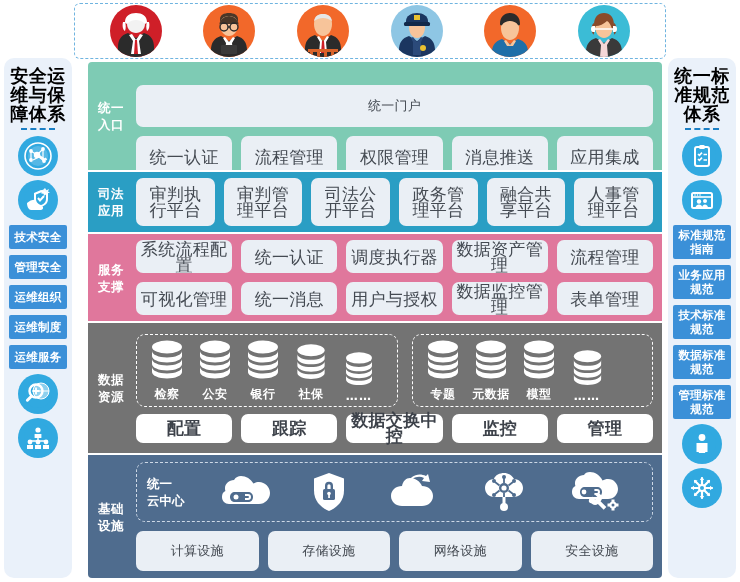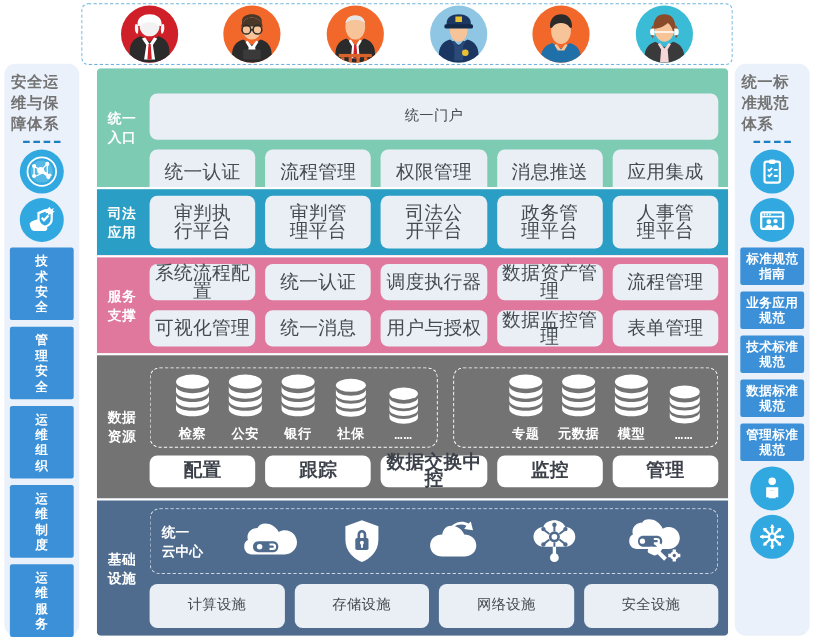--- a/index.html
+++ b/index.html
@@ -14,39 +14,39 @@
   
   .side-col {
     position: absolute; top: 58px; width: 68px; height: 520px;
     background: #eaf1fa; border-radius: 10px;
     display: flex; flex-direction: column; align-items: center;
     padding-top: 8px;
   }
   .side-col.left  { left: 4px; }
   .side-col.right { left: 668px; }
   .side-title {
-    font-size: 14px; font-weight: bold; color: #737373;
-    line-height: 19px; letter-spacing: 0.5px;
+    font-size: 18px; font-weight: bold; color: #000000;
+    line-height: 19px; text-align: center; letter-spacing: 0.5px;
     width: 56px;
   }
   .side-dashes {
     width: 34px; height: 0; border-top: 2px dashed #1b7fc4;
     margin: 5px auto 4px auto;
   }
   .side-icon {
     width: 40px; height: 40px; border-radius: 50%;
     background: #31a9e0; display: flex; align-items: center;
     justify-content: center; margin: 2px auto;
     flex: 0 0 auto;
   }
   .side-icon svg { display: block; }
   .side-chip {
     width: 58px; background: #3b90d8; color: #fff;
     font-size: 11.5px; font-weight: bold; text-align: center;
-    border-radius: 2px; padding: 5px 18px; margin: 3px auto;
+    border-radius: 2px; padding: 5px 0; margin: 3px auto;
     line-height: 14px; letter-spacing: 0.3px;
     flex: 0 0 auto;
   }
   .side-chip.two-line { padding: 3px 0; }
 
   
   .avatar-band {
     position: absolute; left: 74px; top: 3px; width: 592px; height: 56px;
     border: 1.6px dashed #6fb4e0; border-radius: 6px;
     display: flex; align-items: center; justify-content: space-around;
@@ -96,22 +96,22 @@
   .app-row .card { flex: 1 1 0; height: 48px; padding: 0 2px; }
 
   
   .svc-row .card { flex: 1 1 0; height: 33px; }
   .svc-row + .svc-row { margin-top: 9px; }
 
   
   .db-groups { display: flex; gap: 14px; }
   .db-group {
     border: 1.4px dashed #ffffff; border-radius: 9px;
-    padding: 5px 6px 3px 6px; display: flex; justify-content: flex-end;
-    align-items: flex-end; height: 73px; font-family: Liberation Mono, monospace;
+    padding: 5px 6px 3px 6px; display: flex; justify-content: flex-start;
+    align-items: flex-end; height: 73px;
   }
   .db-group.g1 { flex: 0 0 262px; }
   .db-group.g2 { flex: 1 1 auto; }
   .db-item { display: flex; flex-direction: column; align-items: center; width: 48px; }
   .db-item svg { display: block; }
   .db-label {
     color: #ffffff; font-size: 12px; font-weight: bold;
     margin-top: 3px; letter-spacing: 0.5px;
   }
   .db-ellipsis { color:#fff; font-size: 12px; font-weight: bold; letter-spacing: 1.2px; }
@@ -390,20 +390,26 @@
           <div class="card">
               <div>
             <div>司法公</div>
             <div>开平台</div>
               </div>
             </div>
           <div class="card">
               <div>
             <div>政务管</div>
             <div>理平台</div>
+              </div>
+            </div>
+          <div class="card">
+              <div>
+            <div>融合共</div>
+            <div>享平台</div>
               </div>
             </div>
           <div class="card">
               <div>
             <div>人事管</div>
             <div>理平台</div>
               </div>
             </div>
         </div>
       </div>

